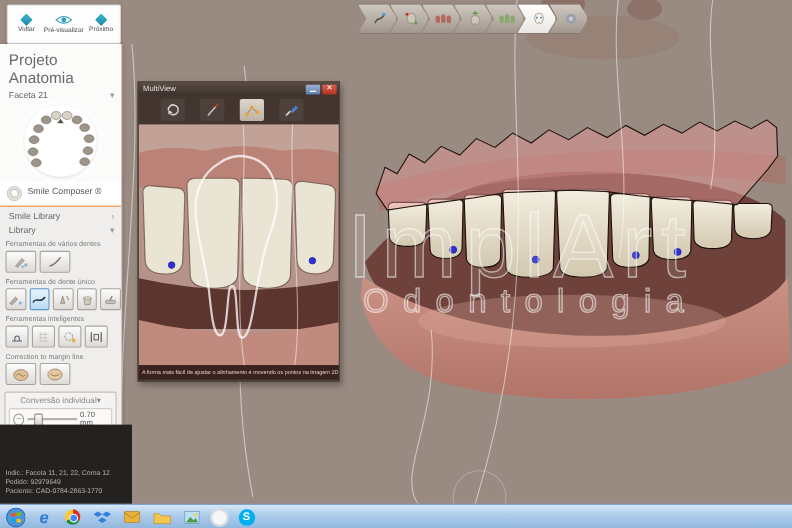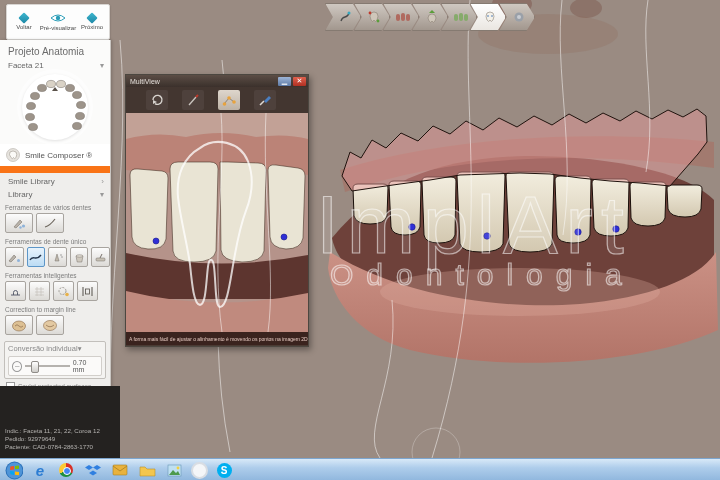--- a/index.html
+++ b/index.html
@@ -29,36 +29,36 @@
     clip-path:polygon(0 0,76% 0,100% 50%,76% 100%,0 100%,22% 50%);
     background:linear-gradient(180deg,#cfc8c1,#a2978e);border:1px solid #857a71;
     display:flex;align-items:center;justify-content:center;}
   .wstep:first-child{margin-left:0;}
   .wstep.active{background:linear-gradient(180deg,#ffffff,#eae6e1);}
   .wstep svg{margin-left:3px;}
 
   
   #sidebar{position:absolute;left:0;top:40px;width:110px;height:348px;background:#fbfbfa;
     border-right:1px solid #c9c5c1;box-shadow:1px 0 3px rgba(0,0,0,.2);font-size:8px;color:#666;}
-  #sb-title{font-size:10px;color:#6b6b6b;padding:6px 0 2px 8px;}
+  #sb-title{font-size:14px;color:#6b6b6b;padding:6px 0 2px 8px;}
   .sb-row{display:flex;justify-content:space-between;padding:2px 6px 2px 8px;cursor:pointer;}
   .sb-row .chev{color:#999;font-size:8px;}
   #arch-wrap{width:66px;height:66px;margin:2px auto 4px auto;background:#ffffff;border-radius:50%;
     box-shadow:0 0 0 5px rgba(255,255,255,.55),0 1px 3px rgba(0,0,0,.25);}
-  #composer-row{display:flex;align-items:center;gap:5px;padding:4px 6px;background:#fff;border-bottom:7px solid #f97316;cursor:pointer;}
+  #composer-row{display:flex;align-items:flex-start;gap:5px;padding:4px 6px;background:#fff;border-bottom:1px solid #f97316;cursor:pointer;}
   #composer-row .txt{font-size:8px;color:#555;}
   #sb-lower{background:#efeeec;height:216px;padding-top:2px;}
   .grp-label{font-size:6.5px;color:#7d7d7d;padding:3px 0 1px 5px;white-space:nowrap;}
   .tool-row{display:flex;gap:3px;padding:1px 0 2px 5px;}
   .tool-btn{width:19px;height:18px;background:linear-gradient(180deg,#fcfcfc,#dcdad6);
     border:1px solid #a8a49f;border-radius:2px;display:flex;align-items:center;justify-content:center;cursor:pointer;}
   .tool-btn.wide{width:26px;}
   .tool-btn.active{background:linear-gradient(180deg,#e8f3fc,#bcdcf4);border-color:#5d96c8;}
   #conv-box{margin:4px 4px 0 4px;border:1px solid #c2bfbb;background:#f4f3f1;border-radius:2px;padding:2px 3px;}
-  #conv-head{display:flex;justify-content:flex-start;font-size:7.5px;color:#8a8a8a;cursor:pointer;}
+  #conv-head{display:flex;justify-content:center;font-size:7.5px;color:#8a8a8a;cursor:pointer;}
   #slider-row{display:flex;align-items:center;gap:3px;margin-top:3px;border:1px solid #d2cfcb;background:#fbfaf9;padding:2px 3px;border-radius:2px;}
   .minus-circ{width:9px;height:9px;border:1px solid #9a9a9a;border-radius:50%;color:#888;font-size:8px;line-height:7px;text-align:center;cursor:pointer;}
   #slider-track{position:relative;width:48px;height:2px;background:#b5b2ae;cursor:pointer;}
   #slider-thumb{position:absolute;left:6px;top:-4px;width:6px;height:10px;background:linear-gradient(180deg,#fff,#cfcdc9);border:1px solid #8f8c88;border-radius:2px;}
   #conv-value{font-size:7px;color:#555;margin-left:auto;}
   .chk-row{display:flex;align-items:center;gap:3px;padding:3px 0 0 6px;cursor:pointer;}
   .chk{width:7px;height:7px;background:#fff;border:1px solid #9a9a9a;}
   .chk-lbl{font-size:6.5px;color:#8a8a8a;white-space:nowrap;}
   #undo-row{display:flex;align-items:center;gap:2px;padding:4px 0 0 5px;}
   .ur-btn{width:20px;height:16px;background:linear-gradient(180deg,#fcfcfc,#dcdad6);border:1px solid #a8a49f;border-radius:2px;

